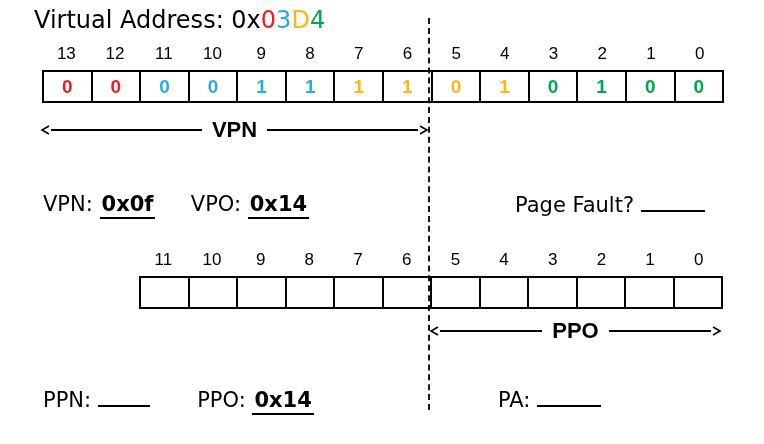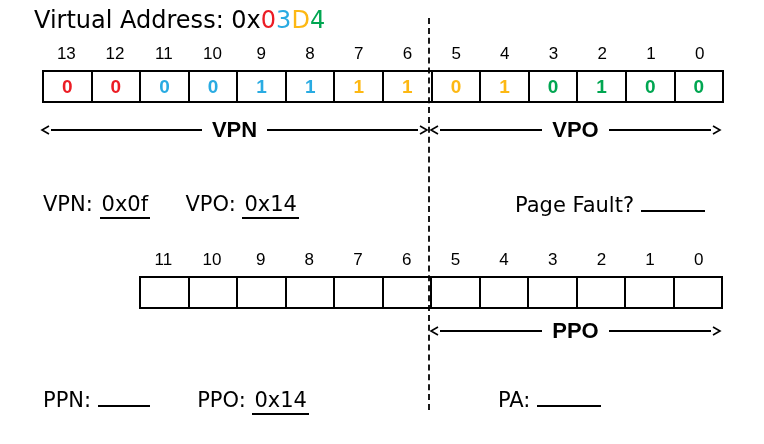--- a/index.html
+++ b/index.html
@@ -38,21 +38,21 @@
   .vpo-arrow{left:429px;top:123px;width:293px;}
   .ppn-arrow{left:141px;top:324px;width:288px;}
   .ppo-arrow{left:429px;top:324px;width:293px;}
 
   
   .txt{font-size:21px;white-space:nowrap;}
   .mid-left{left:43px;top:192px;}
   .mid-right{left:496px;top:192px;margin-left:19px;}
   .bot-left{left:43px;top:387px;}
   .bot-right{left:498px;top:387px;}
-  .val{font-weight:normal;border-bottom:2px solid #000;padding:0 2px 1px 2px;}
+  .val{font-weight:bold;border-bottom:2px solid #000;padding:0 2px 1px 2px;}
   .gap-md{display:inline-block;width:22px;}
   .gap-lg{display:inline-block;width:30px;}
   .blank{display:inline-block;border-bottom:2px solid #000;height:18px;vertical-align:baseline;}
   .blank-pf{width:64px;}
   .blank-ppn{width:52px;margin-right:4px;}
   .blank-pa{width:64px;}
 </style>
 </head>
 <body>
 
@@ -131,31 +131,20 @@
         <polyline points="9,2 2,6 9,10" fill="none" stroke="#000" stroke-width="1.6"></polyline>
       </svg>
     <div class="aline"></div>
     <span class="alabel">VPN</span>
     <div class="aline"></div>
     <svg class="ahead" width="11" height="12">
         <polyline points="2,2 9,6 2,10" fill="none" stroke="#000" stroke-width="1.6"></polyline>
       </svg>
   </div>
 
-  <div class="abs arrow vpo-arrow">
-    <svg class="ahead" width="11" height="12">
-        <polyline points="9,2 2,6 9,10" fill="none" stroke="#000" stroke-width="1.6"></polyline>
-      </svg>
-    <div class="aline"></div>
-    <span class="alabel">VPO</span>
-    <div class="aline"></div>
-    <svg class="ahead" width="11" height="12">
-        <polyline points="2,2 9,6 2,10" fill="none" stroke="#000" stroke-width="1.6"></polyline>
-      </svg>
-  </div>
 
   <div class="abs txt mid-left">
     <span>VPN:</span>
     <span class="val">0x0f</span>
     <span class="gap-md"></span>
     <span>VPO:</span>
     <span class="val">0x14</span>
   </div>
 
   <div class="abs txt mid-right">

